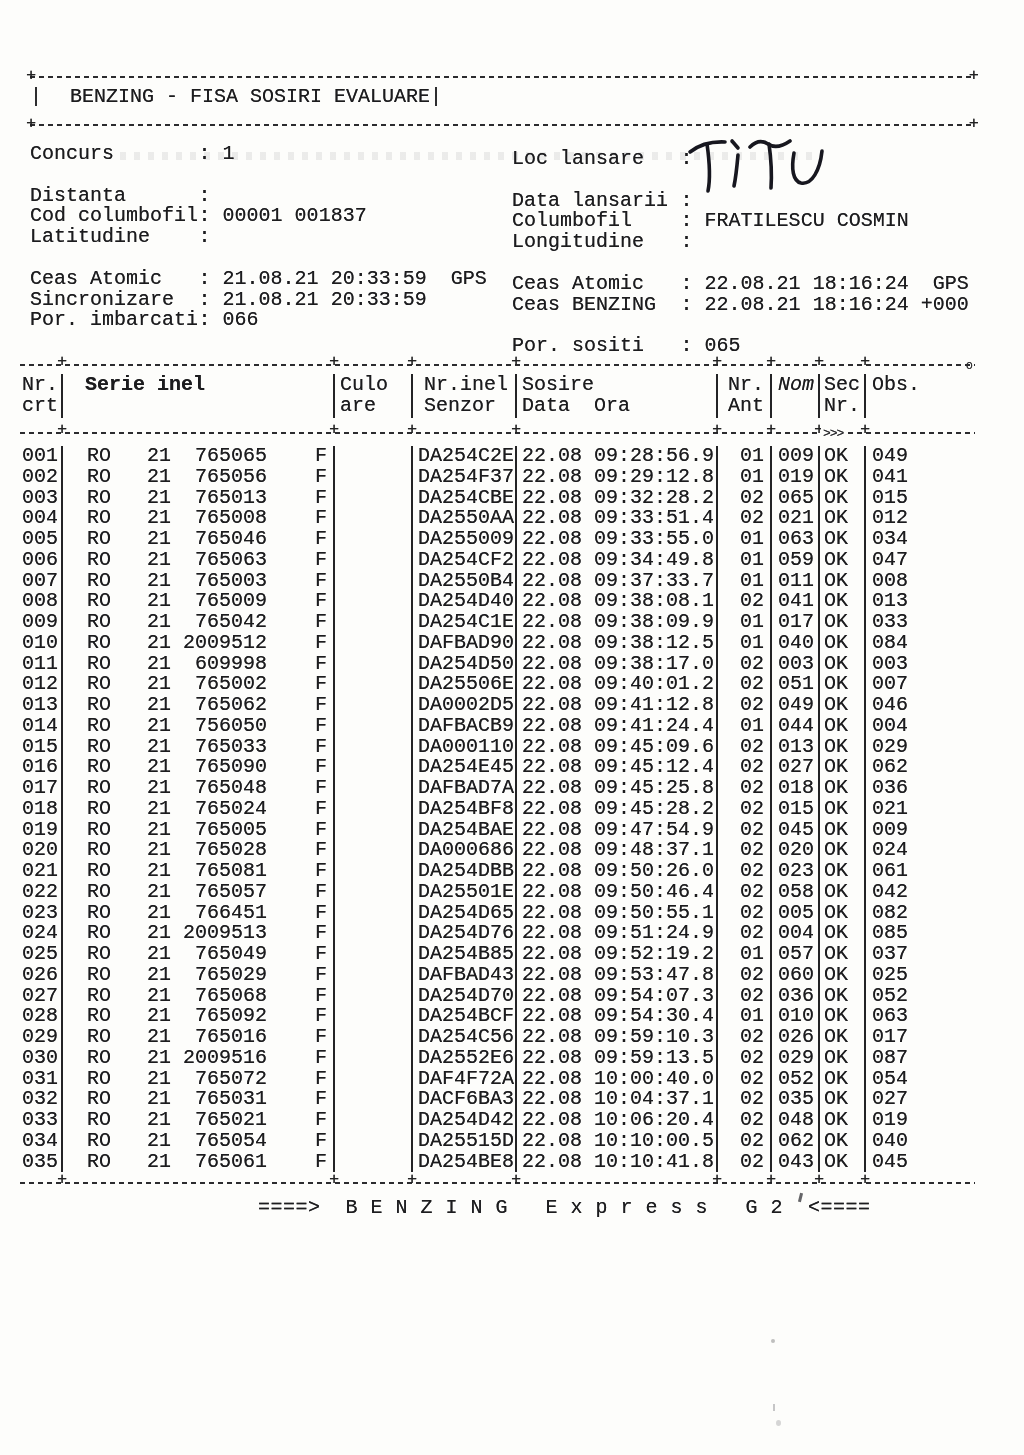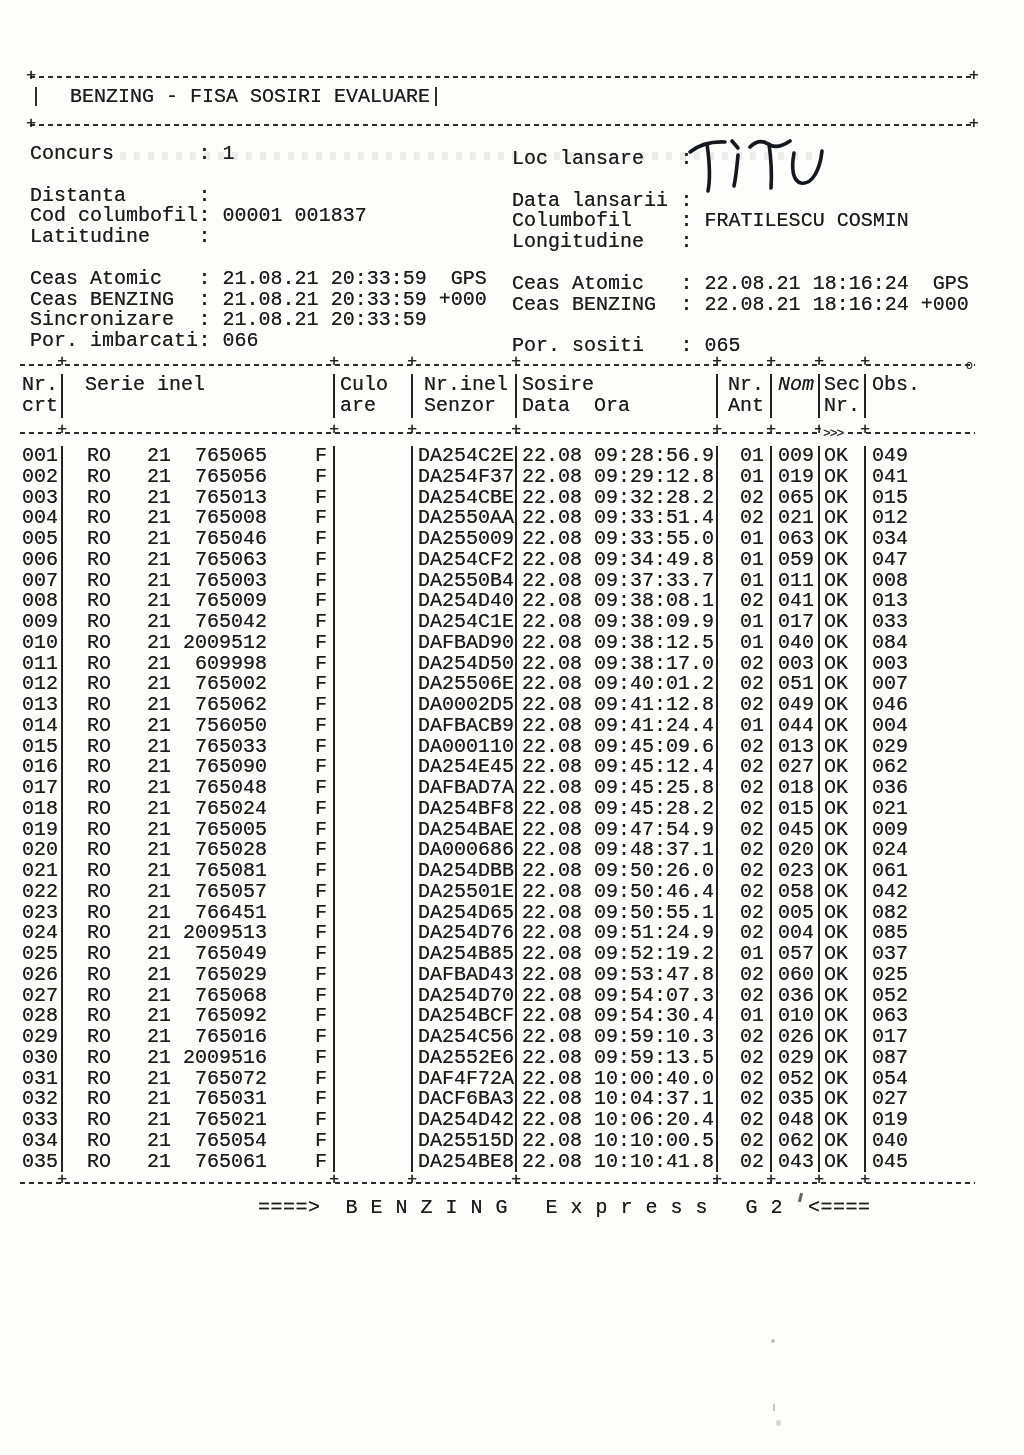--- a/index.html
+++ b/index.html
@@ -44,21 +44,21 @@
   .sep .dash { top:6px; }
   .sep .plus-mark { top:-1px; }
   .sep .ring-end { position:absolute; right:2px; top:1px; font-size:12px; color:#333; }
   .sep .sec-marks { position:absolute; left:801px; top:0px; font-size:13px; letter-spacing:-1px;
                     background:#fdfdfb; padding:0 2px; color:#2b2b2e; }
   .ghead,.trow { display:grid; grid-template-columns:43px 272px 78px 104px 201px 54px 48px 46px 109px; }
   .ghead { height:46px; padding-top:2px; }
   .ghead > div, .trow > div { border-right:2px solid #232325; overflow:visible; }
   .ghead > div:last-child, .trow > div:last-child { border-right:none; }
   .ghead .hl { height:21px; line-height:21px; white-space:pre; }
-  .hc0 { padding-left:2px; } .hc1 { padding-left:22px; } .hc2 { padding-left:5px; }
+  .hc0 { padding-left:2px; } .hc1 { padding-left:22px;font-weight:bold; } .hc2 { padding-left:5px; }
   .hc3 { padding-left:11px; }  .hc4 { padding-left:5px; }  .hc5 { padding-left:10px; }
   .hc6 { padding-left:6px;font-style:italic; }  .hc7 { padding-left:4px; }  .hc8 { padding-left:6px; }
   .rows { margin-top:6px; }
   .trow { height:20.75px; line-height:20.75px; }
   .trow > div { white-space:pre; }
   .c0 { padding-left:2px; }  .c3 { padding-left:5px; }  .c4 { padding-left:5px; }
   .c5 { padding-left:22px; } .c6 { padding-left:6px; }  .c7 { padding-left:4px; }
   .c8 { padding-left:6px; }
   .sep.bottom { margin-top:4px; }
   .sep.below-head { margin-top:8px; }
@@ -99,21 +99,20 @@
 
   <div class="meta">
     <div class="meta-col left">
         <div class="mline"><span class="mlab">Concurs</span><span class="mcolon">: </span><span class="mval">1</span></div>
         <div class="mline"></div>
         <div class="mline"><span class="mlab">Distanta</span><span class="mcolon">: </span><span class="mval"></span></div>
         <div class="mline"><span class="mlab">Cod columbofil</span><span class="mcolon">: </span><span class="mval">00001 001837</span></div>
         <div class="mline"><span class="mlab">Latitudine</span><span class="mcolon">: </span><span class="mval"></span></div>
         <div class="mline"></div>
         <div class="mline"><span class="mlab">Ceas Atomic</span><span class="mcolon">: </span><span class="mval">21.08.21 20:33:59  GPS</span></div>
-        <div class="mline"><span class="mlab">Ceas BENZING</span><span class="mcolon">: </span><span class="mval">21.08.21 20:33:59 +000</span></div>
         <div class="mline"><span class="mlab">Sincronizare</span><span class="mcolon">: </span><span class="mval">21.08.21 20:33:59</span></div>
         <div class="mline"><span class="mlab">Por. imbarcati</span><span class="mcolon">: </span><span class="mval">066</span></div>
       </div>
     <div class="meta-col right">
         <div class="mline"><span class="mlab">Loc lansare</span><span class="mcolon">: </span><span class="mval"></span></div>
         <div class="mline"></div>
         <div class="mline"><span class="mlab">Data lansarii</span><span class="mcolon">: </span><span class="mval"></span></div>
         <div class="mline"><span class="mlab">Columbofil</span><span class="mcolon">: </span><span class="mval">FRATILESCU COSMIN</span></div>
         <div class="mline"><span class="mlab">Longitudine</span><span class="mcolon">: </span><span class="mval"></span></div>
         <div class="mline"></div>

